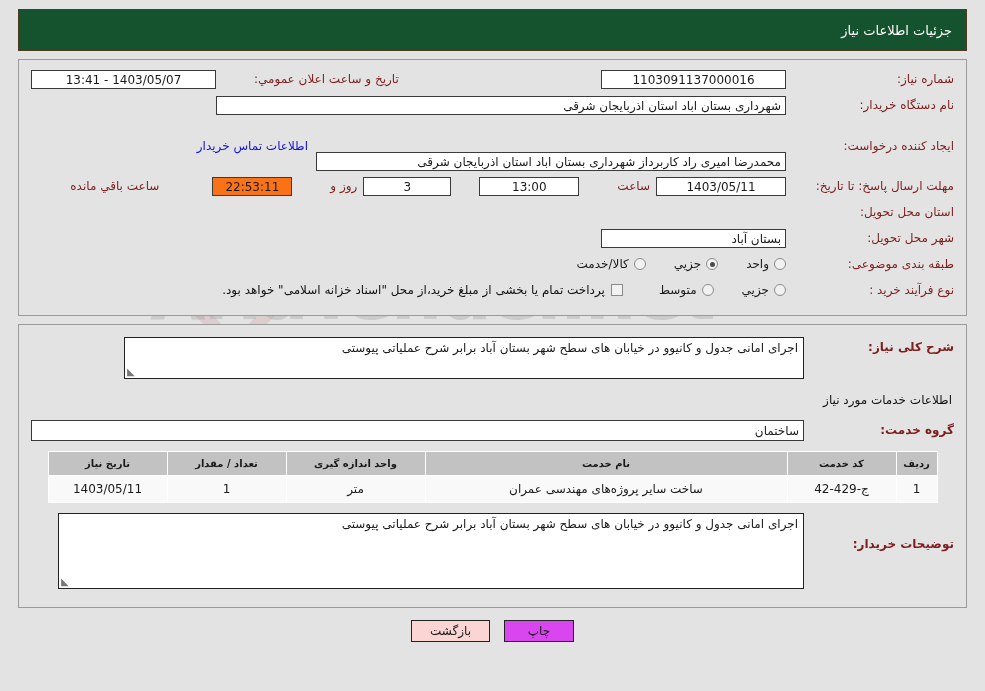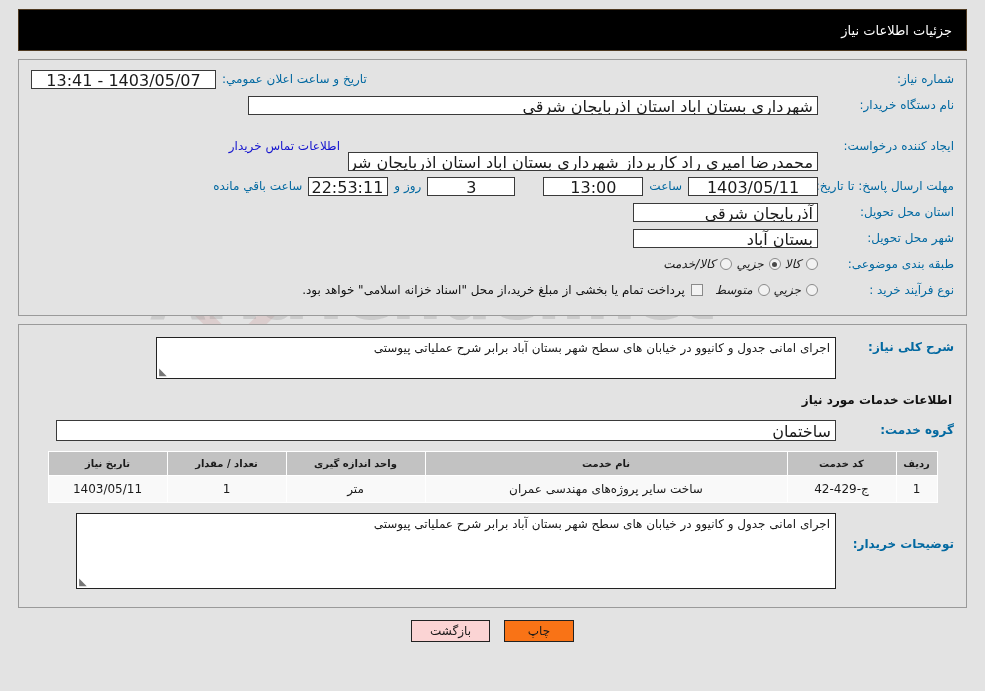--- a/index.html
+++ b/index.html
@@ -66,21 +66,21 @@
   }
 
   
   .page {
     position: relative;
     z-index: 2;
   }
   .title-bar {
     margin: 9px 18px 0 18px;
     height: 42px;
-    background: #000000;
+    background: #14532d;
     border: 1px solid #4f3a22;
     display: flex;
     align-items: center;
     justify-content: flex-start;
     padding: 0 14px;
     box-sizing: border-box;
   }
   .title-bar .title-text {
     color: #ffffff;
     font-size: 13px;
@@ -97,43 +97,44 @@
   .panel-top { padding: 8px 12px 10px 12px; }
 
   .row {
     display: flex;
     align-items: center;
     justify-content: flex-start;
     margin-bottom: 4px;
     min-height: 22px;
   }
   .lbl {
-    color: #0369a1;
+    color: #7f1d1d;
     font-size: 12px;
     text-align: right;
     padding-left: 6px;
     white-space: nowrap;
+    margin-left: 32px;
   }
   .lbl-w { width: 130px; flex: 0 0 130px; }
   .lbl-sm { white-space: nowrap; padding: 0 6px; }
 
   .fld {
     border: 1px solid #3a3a3a;
     background: #ffffff;
     height: 19px;
     line-height: 19px;
-    font-size: 16px;
+    font-size: 12px;
     padding: 0 4px;
     box-sizing: border-box;
     text-align: center;
     overflow: hidden;
     white-space: nowrap;
   }
   .fld.right { text-align: right; }
-  .fld.yellow { background: #ffffff; }
+  .fld.yellow { background: #f97316; margin-left: 47px; }
   .w-185 { width: 185px; flex: 0 0 185px; }
   .w-130 { width: 130px; flex: 0 0 130px; }
   .w-100 { width: 100px; flex: 0 0 100px; }
   .w-88  { width: 88px;  flex: 0 0 88px; }
   .w-80  { width: 80px;  flex: 0 0 80px; }
   .w-570 { width: 570px; flex: 0 0 570px; }
   .w-470 { width: 470px; flex: 0 0 470px; margin-top: 32px; }
 
   .link {
     color: #1414cf;
@@ -147,23 +148,22 @@
     font-size: 12px;
     color: #111;
     white-space: nowrap;
   }
 
   
   .radio-group { display: flex; align-items: center; }
   .radio-item {
     display: flex;
     align-items: center;
-    margin-left: 4px;
-    white-space: nowrap;
-    font-style: italic;
+    margin-left: 28px;
+    white-space: nowrap;
   }
   .radio {
     width: 12px; height: 12px;
     border-radius: 50%;
     border: 1px solid #8a8a8a;
     background: #f2f2f2;
     box-sizing: border-box;
     margin-left: 5px;
     position: relative;
     flex: 0 0 12px;
@@ -205,21 +205,21 @@
     left: 2px;
     bottom: 1px;
     width: 10px; height: 10px;
     color: #777;
     font-size: 10px;
     line-height: 10px;
     transform: scaleX(-1);
   }
   .sec-title {
     font-size: 12px;
-    font-weight: bold;
+    font-weight: normal;
     color: #111;
     margin: 14px 0 12px 0;
     text-align: right;
     padding-right: 2px;
   }
   .bold-lbl { font-weight: bold; }
 
   
   table.items {
     width: 890px;
@@ -257,21 +257,21 @@
   }
   .btn {
     border: 1px solid #222;
     font-size: 12px;
     padding: 3px 18px;
     cursor: pointer;
     box-sizing: border-box;
     min-width: 70px;
     text-align: center;
   }
-  .btn-print  { background: #f97316; }
+  .btn-print  { background: #d946ef; }
   .btn-back   { background: #fbd4d4; }
 </style>
 </head>
 <body>
 
 <div class="watermark">
   <div class="wm-shield"></div>
   <div class="wm-v">▼</div>
   <div class="wm-text">AriaTender.net</div>
 </div>
@@ -279,20 +279,21 @@
 <div class="page">
 
   <div class="title-bar">
     <span class="title-text">جزئیات اطلاعات نیاز</span>
   </div>
 
   <div class="panel panel-top">
 
     <div class="row">
       <span class="lbl lbl-w">شماره نیاز:</span>
+      <div class="fld w-185">1103091137000016</div>
       <span style="flex:1 1 auto"></span>
       <span class="lbl lbl-sm">تاریخ و ساعت اعلان عمومي:</span>
       <div class="fld w-185">1403/05/07 - 13:41</div>
     </div>
 
     <div class="row">
       <span class="lbl lbl-w">نام دستگاه خریدار:</span>
       <div class="fld right w-570">شهرداری بستان اباد استان اذربایجان شرقی</div>
     </div>
 
@@ -309,34 +310,33 @@
       <div class="fld w-100">13:00</div>
       <span style="width:28px"></span>
       <div class="fld w-88">3</div>
       <span class="lbl lbl-sm">روز و</span>
       <div class="fld yellow w-80">22:53:11</div>
       <span class="lbl lbl-sm">ساعت باقي مانده</span>
     </div>
 
     <div class="row">
       <span class="lbl lbl-w">استان محل تحویل:</span>
-      <div class="fld right w-185">آذربایجان شرقی</div>
     </div>
 
     <div class="row">
       <span class="lbl lbl-w">شهر محل تحویل:</span>
       <div class="fld right w-185">بستان آباد</div>
     </div>
 
     <div class="row">
       <span class="lbl lbl-w">طبقه بندی موضوعی:</span>
       <div class="radio-group">
         <label class="radio-item">
           <span class="radio"></span>
-          <span class="radio-label">کالا</span>
+          <span class="radio-label">واحد</span>
         </label>
         <label class="radio-item">
           <span class="radio on"></span>
           <span class="radio-label">جزیي</span>
         </label>
         <label class="radio-item">
           <span class="radio"></span>
           <span class="radio-label">کالا/خدمت</span>
         </label>
       </div>

